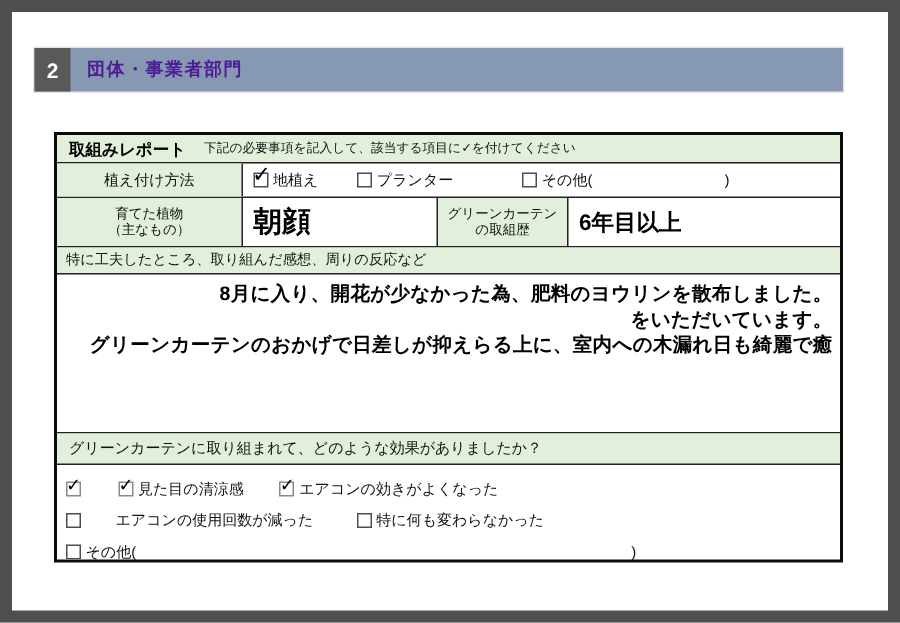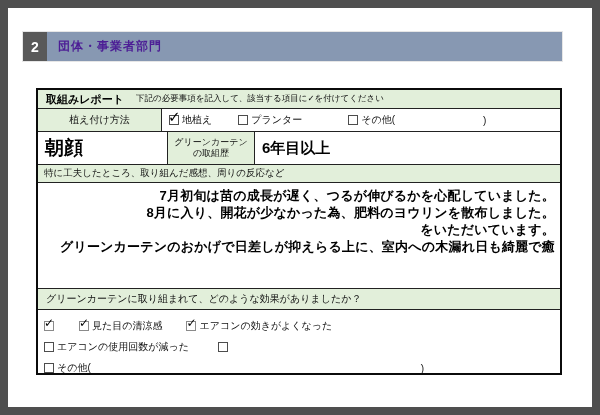--- a/index.html
+++ b/index.html
@@ -41,21 +41,21 @@
   .box.gray { border-color:#8a8a8a; }
   .mark { position:absolute; left:-1px; top:-5px; font-size:12px; font-weight:bold; color:#000; line-height:1; }
   .mark.heavy { font-size:15px; top:-7px; left:-2px; font-weight:900; }
   .efline { margin-bottom:7px; display:flex; align-items:center; }
   .sp85  { display:inline-block; width:88px; }
   .sp335 { display:inline-block; width:330px; }
   .ml24 { margin-left:26px; }
   .ml46 { margin-left:46px; }
   .gap1 { margin-right:22px; }
   .gap2 { margin-right:24px; }
-  .gap3 { margin-right:29px; }
+  .gap3 { margin-right:29px;gap:20px; }
   .paren { font-size:10px; color:#111; }
 </style>
 </head>
 <body>
 
 <div class="stage">
 
   <div class="band">
     <div class="band-num">2</div>
     <div class="band-title">団体・事業者部門</div>
@@ -84,32 +84,35 @@
         <span class="cb ml46">
           <span class="box"></span>
           <span>その他(</span>
         </span>
         <span class="sp85"></span>
         <span class="paren">)</span>
       </div>
     </div>
 
     <div class="row r3">
+      <div class="lblcell small green">
+        <span>育てた植物</span>
+        <span>（主なもの）</span>
+      </div>
       <div class="valcell c-plant">朝顔</div>
       <div class="lblcell small green c-hist" style="width:87px">
         <span>グリーンカーテン</span>
         <span>の取組歴</span>
       </div>
       <div class="valcell c-years">6年目以上</div>
     </div>
 
     <div class="row r4 green">特に工夫したところ、取り組んだ感想、周りの反応など</div>
 
     <div class="row r5">
-      <div class="bodyline">7月初旬は苗の成長が遅く、つるが伸びるかを心配していました。</div>
       <div class="bodyline">8月に入り、開花が少なかった為、肥料のヨウリンを散布しました。</div>
       <div class="bodyline">をいただいています。</div>
       <div class="bodyline">グリーンカーテンのおかげで日差しが抑えらる上に、室内への木漏れ日も綺麗で癒</div>
     </div>
 
     <div class="row r6 green">グリーンカーテンに取り組まれて、どのような効果がありましたか？</div>
 
     <div class="row r7">
       <div class="efline">
         <span class="cb gap1">
@@ -130,20 +133,21 @@
           <span>エアコンの効きがよくなった</span>
         </span>
       </div>
       <div class="efline">
         <span class="cb gap3">
           <span class="box"></span>
           <span>エアコンの使用回数が減った</span>
         </span>
         <span class="cb">
           <span class="box"></span>
+          <span>特に何も変わらなかった</span>
         </span>
       </div>
       <div class="efline">
         <span class="cb">
           <span class="box"></span>
           <span>その他(</span>
         </span>
         <span class="sp335"></span>
         <span class="paren">)</span>
       </div>

